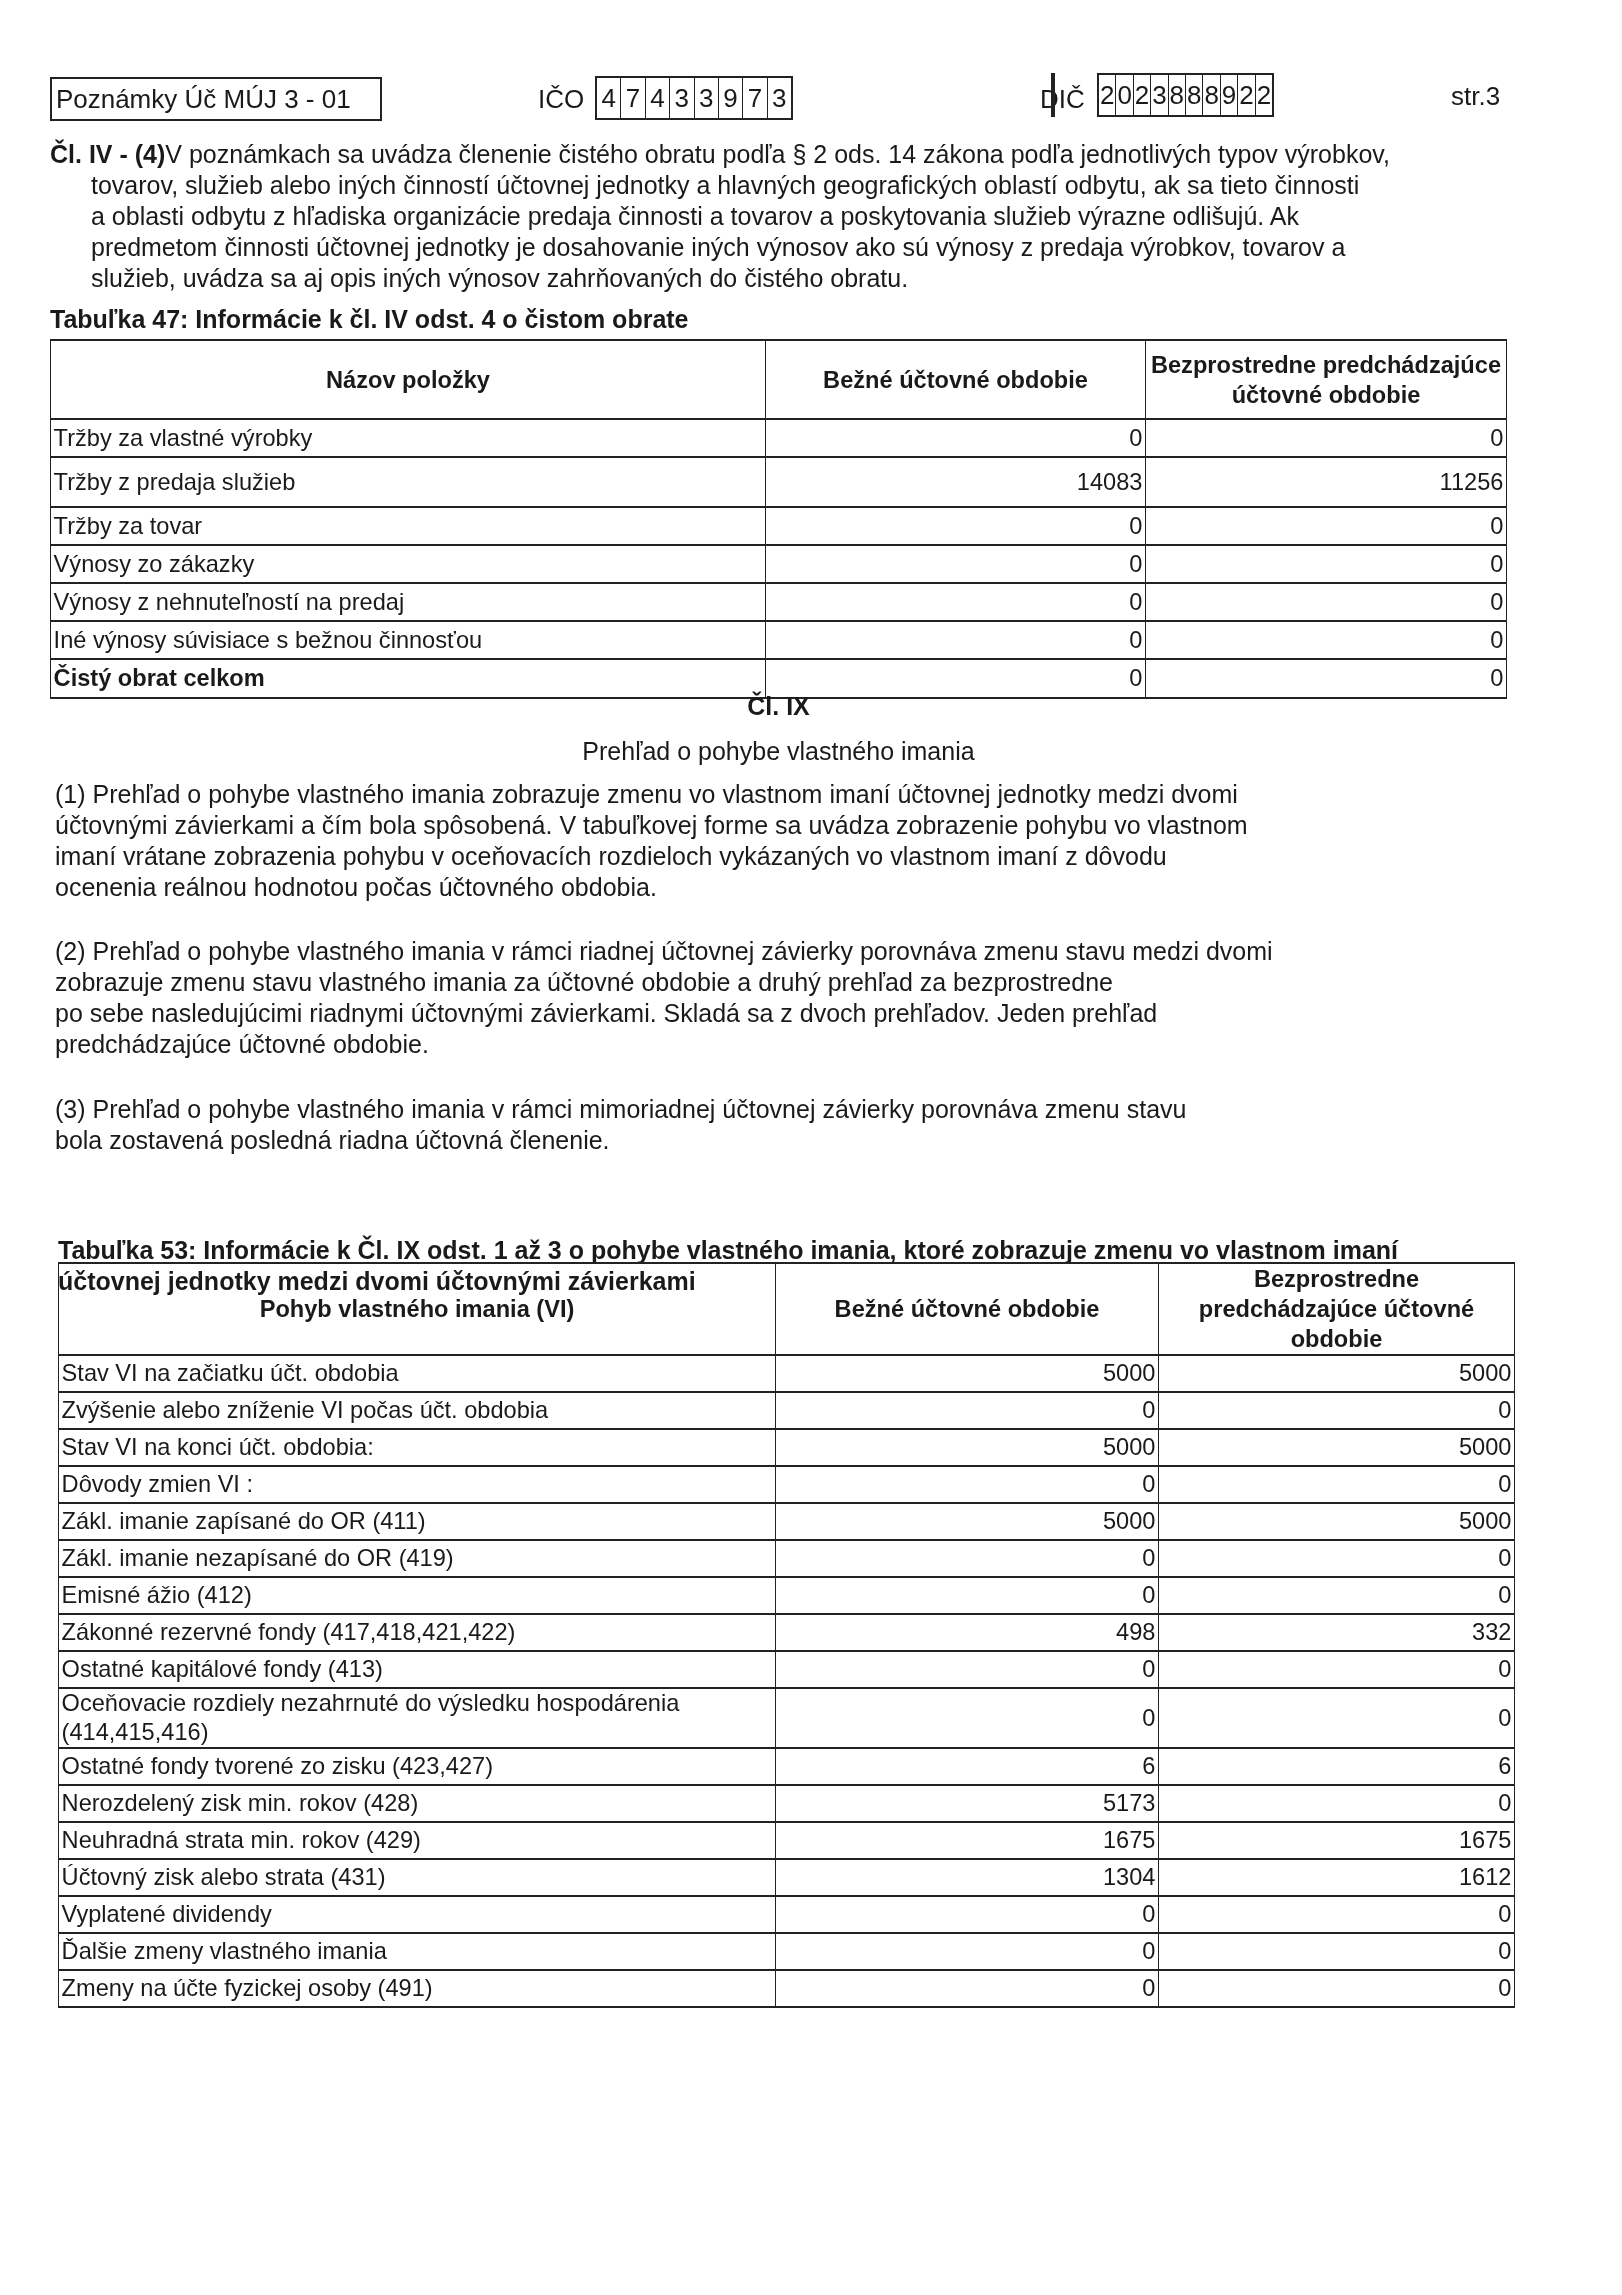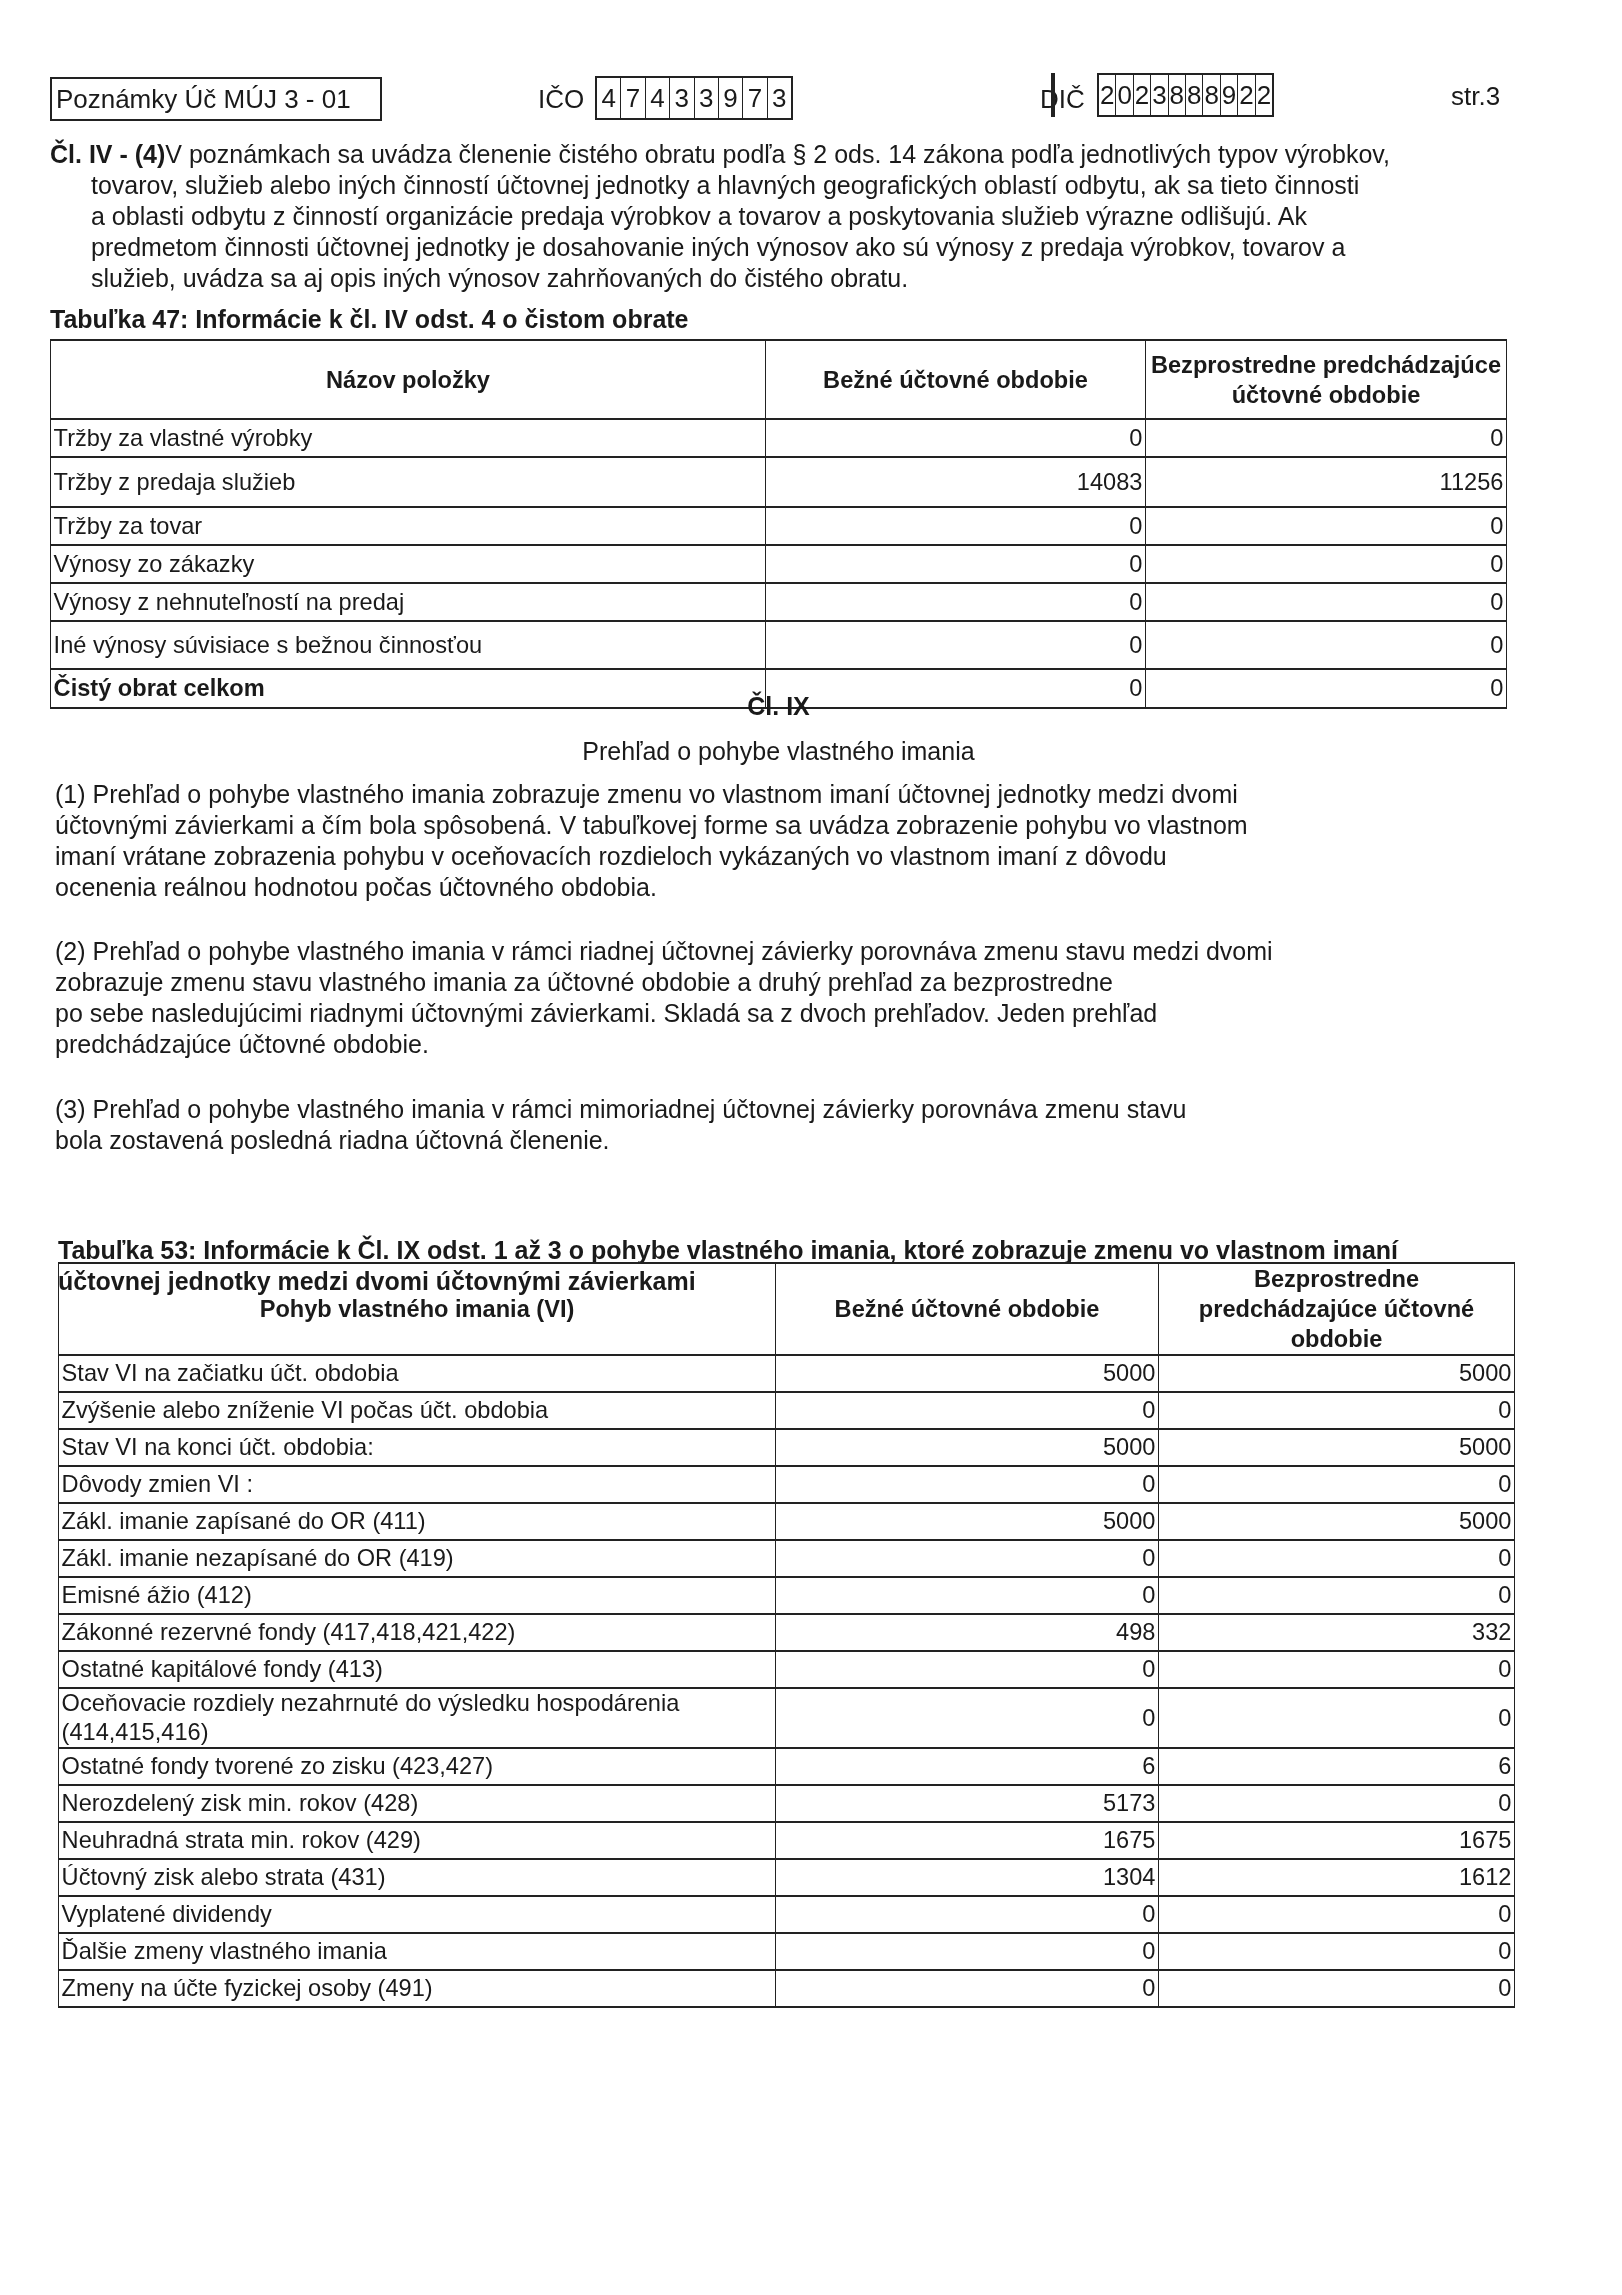--- a/index.html
+++ b/index.html
@@ -68,21 +68,21 @@
   <div class="digit" style="width:17.7px">8</div>
   <div class="digit" style="width:17.7px">9</div>
   <div class="digit" style="width:17.7px">2</div>
   <div class="digit" style="width:17.7px">2</div>
 </div>
 <div class="abs label-lg" style="left:1451px; top:77px;">str.3</div>
 
 <div class="abs para" style="left:50px; top:139px; width:1505px;">
   <div><span class="bold">Čl. IV - (4)</span><span>V poznámkach sa uvádza členenie čistého obratu podľa § 2 ods. 14 zákona podľa jednotlivých typov výrobkov,</span></div>
   <div style="padding-left:41px">tovarov, služieb alebo iných činností účtovnej jednotky a hlavných geografických oblastí odbytu, ak sa tieto činnosti</div>
-  <div style="padding-left:41px">a oblasti odbytu z činností organizácie predaja výrobkov a tovarov a poskytovania služieb výrazne odlišujú. Ak</div>
+  <div style="padding-left:41px">a oblasti odbytu z hľadiska organizácie predaja činnosti a tovarov a poskytovania služieb výrazne odlišujú. Ak</div>
   <div style="padding-left:41px">predmetom činnosti účtovnej jednotky je dosahovanie iných výnosov ako sú výnosy z predaja výrobkov, tovarov a</div>
   <div style="padding-left:41px">služieb, uvádza sa aj opis iných výnosov zahrňovaných do čistého obratu.</div>
 </div>
 
 <div class="abs para bold" style="left:50px; top:304px;">Tabuľka 47: Informácie k čl. IV odst. 4 o čistom obrate</div>
 
 <table class="t" style="left:50px; top:339px; width:1455px;padding-left:22px;">
   <colgroup>
       <col style="width:715px">
       <col style="width:380px">
@@ -112,21 +112,21 @@
   <tr class="row" style="height:38px">
     <td class="name">Výnosy zo zákazky</td>
     <td class="num">0</td>
     <td class="num">0</td>
   </tr>
   <tr class="row" style="height:38px">
     <td class="name">Výnosy z nehnuteľností na predaj</td>
     <td class="num">0</td>
     <td class="num">0</td>
   </tr>
-  <tr class="row" style="height:48px">
+  <tr class="row" style="height:38px">
     <td class="name">Iné výnosy súvisiace s bežnou činnosťou</td>
     <td class="num">0</td>
     <td class="num">0</td>
   </tr>
   <tr class="row last" style="height:39px">
     <td class="name bold">Čistý obrat celkom</td>
     <td class="num">0</td>
     <td class="num">0</td>
   </tr>
 </tbody>

